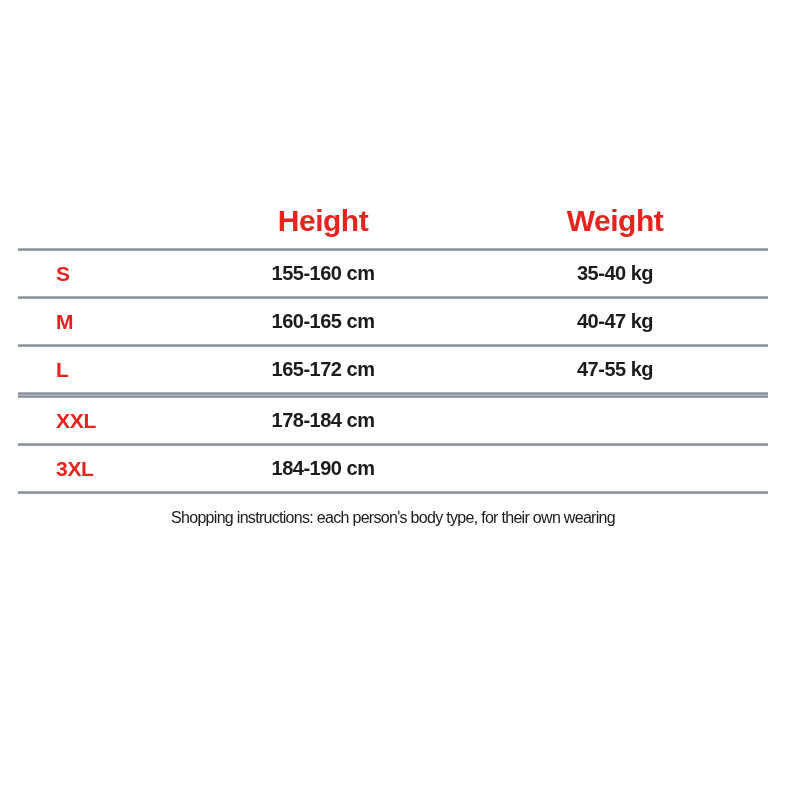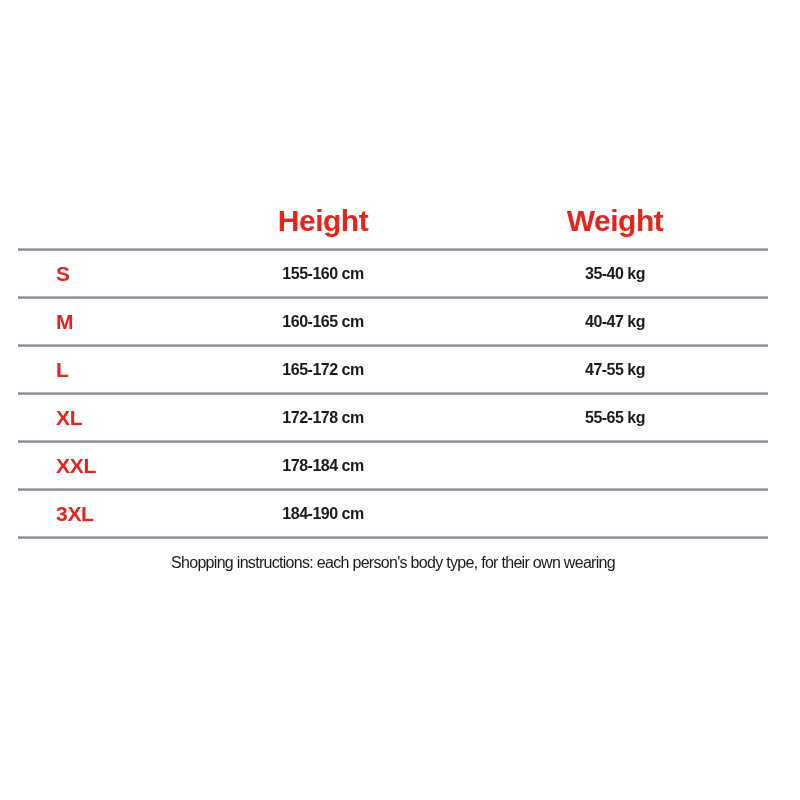--- a/index.html
+++ b/index.html
@@ -53,21 +53,21 @@
     left: 38px;
     transform: translateY(-52%);
     color: #e7231d;
     font-size: 21px;
     font-weight: 700;
     letter-spacing: -0.3px;
   }
   .cell-height, .cell-weight {
     transform: translate(-50%, -52%);
     color: #1b1b1b;
-    font-size: 16px;
+    font-size: 20px;
     font-weight: 700;
     letter-spacing: -0.5px;
     text-align: right;
   }
   .cell-height { left: 305px; }
   .cell-weight { left: 597px; }
   .note {
     margin-top: 8px;
     text-align: center;
     color: #1a1a1a;
@@ -103,25 +103,20 @@
     </div>
 
     <div class="divider"></div>
     <div class="t-row">
       <span class="cell cell-size">L</span>
       <span class="cell cell-height">165-172 cm</span>
       <span class="cell cell-weight">47-55 kg</span>
     </div>
 
     <div class="divider"></div>
-    <div class="t-row">
-      <span class="cell cell-size">XL</span>
-      <span class="cell cell-height">172-178 cm</span>
-      <span class="cell cell-weight">55-65 kg</span>
-    </div>
 
     <div class="divider"></div>
     <div class="t-row">
       <span class="cell cell-size">XXL</span>
       <span class="cell cell-height">178-184 cm</span>
     </div>
 
     <div class="divider"></div>
     <div class="t-row">
       <span class="cell cell-size">3XL</span>

